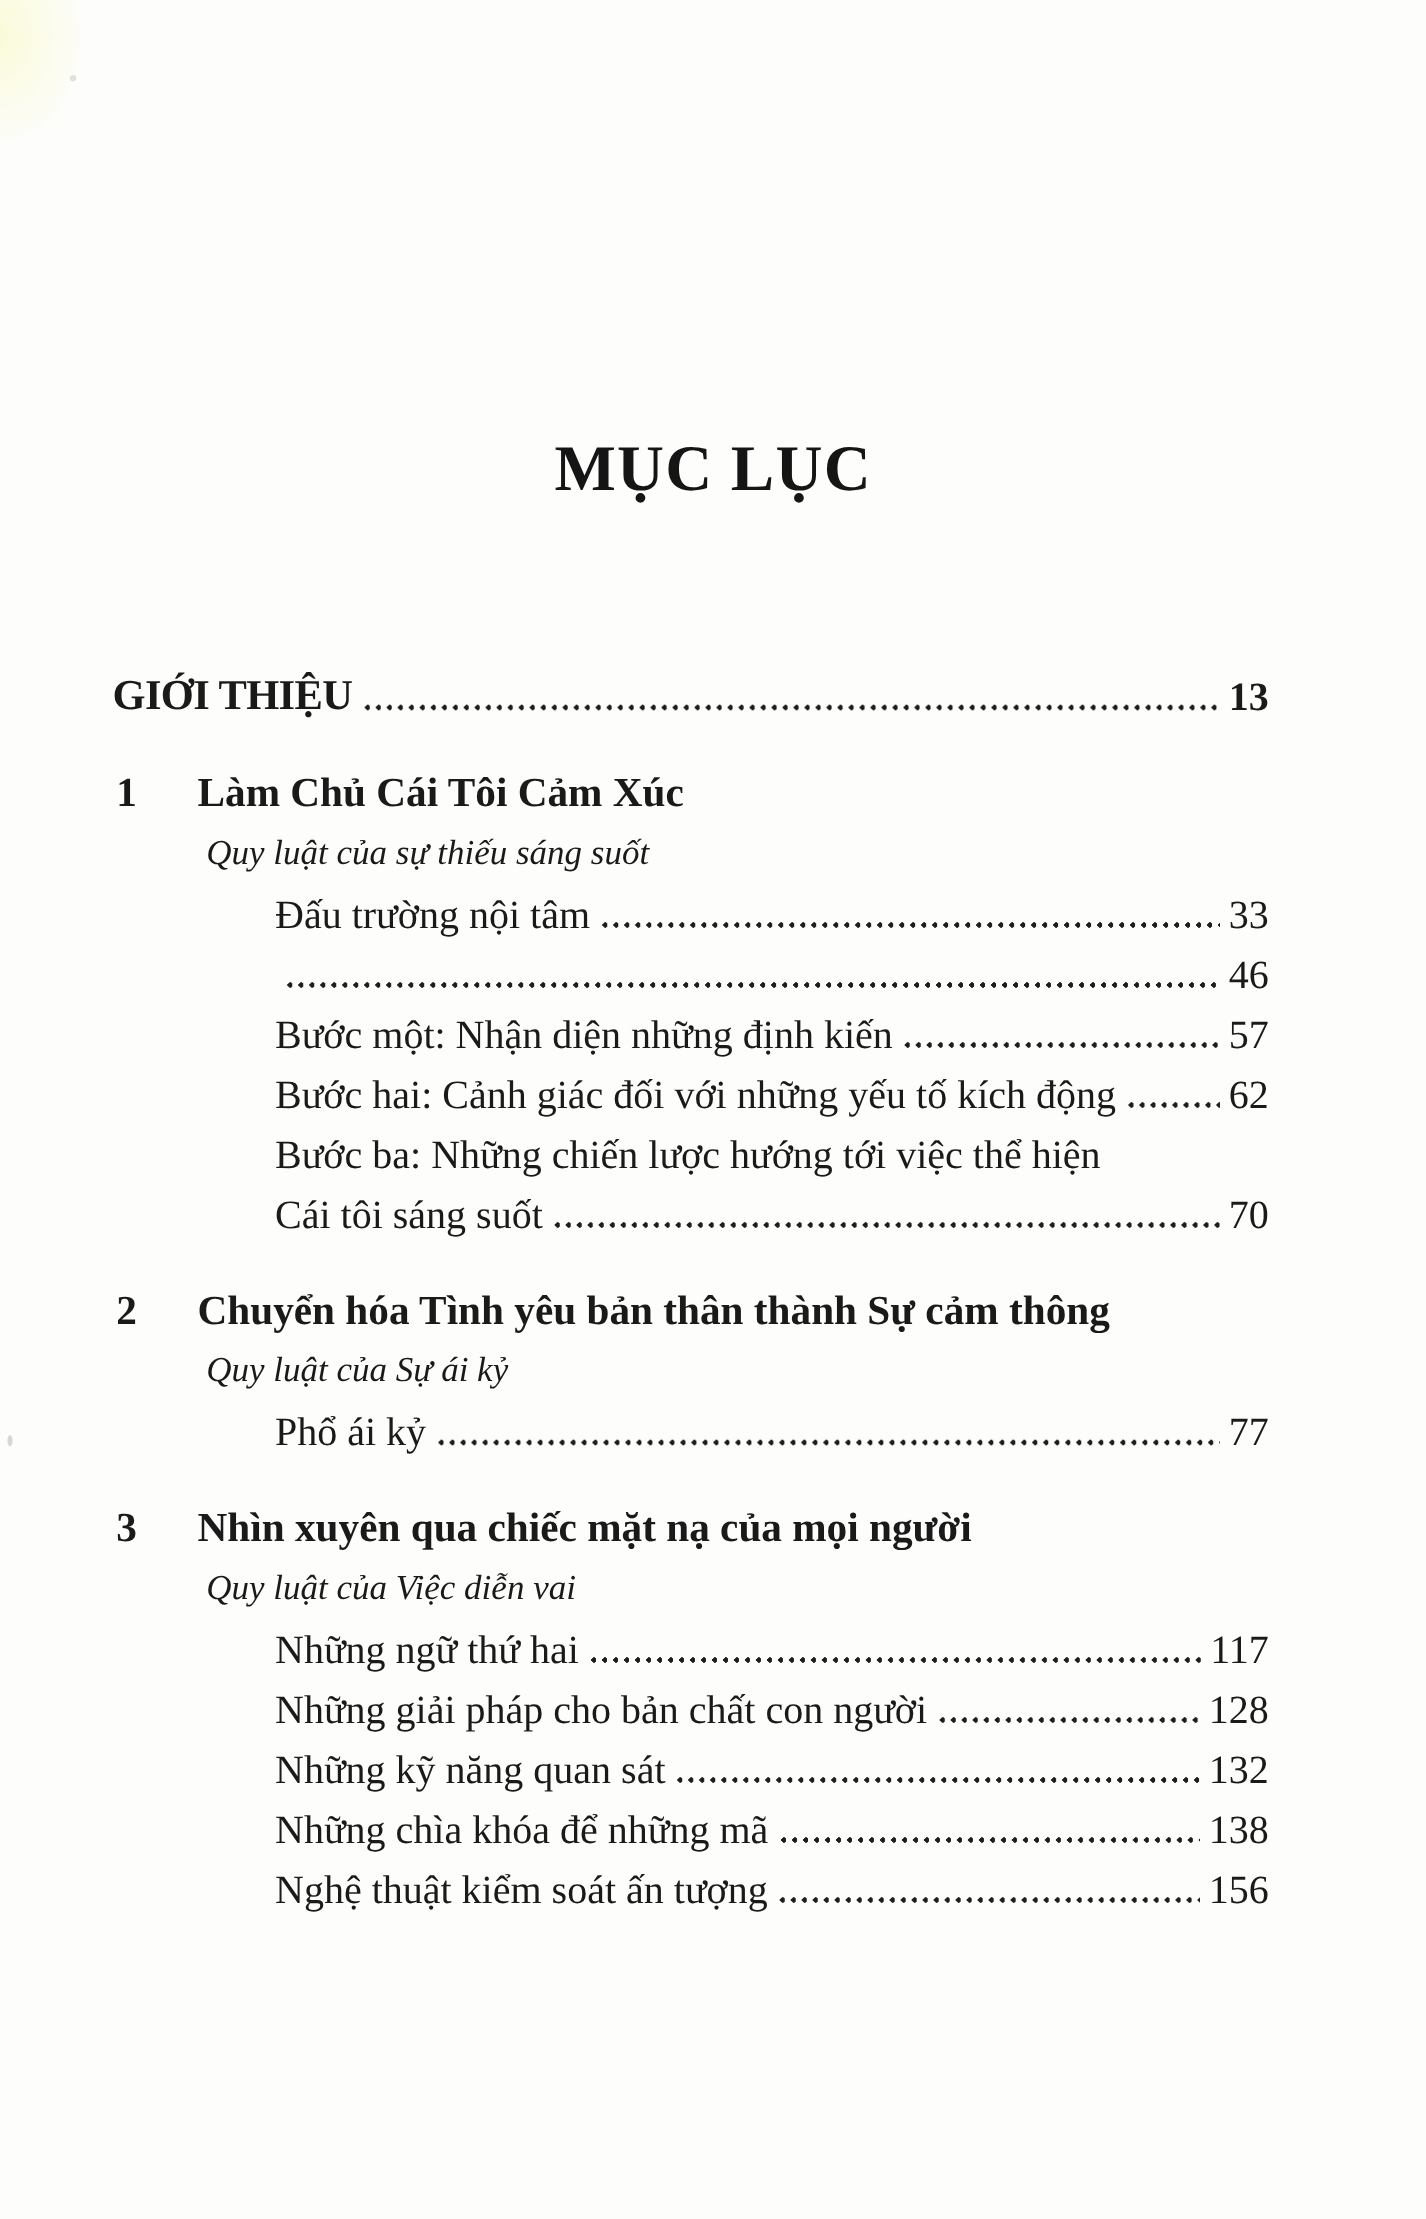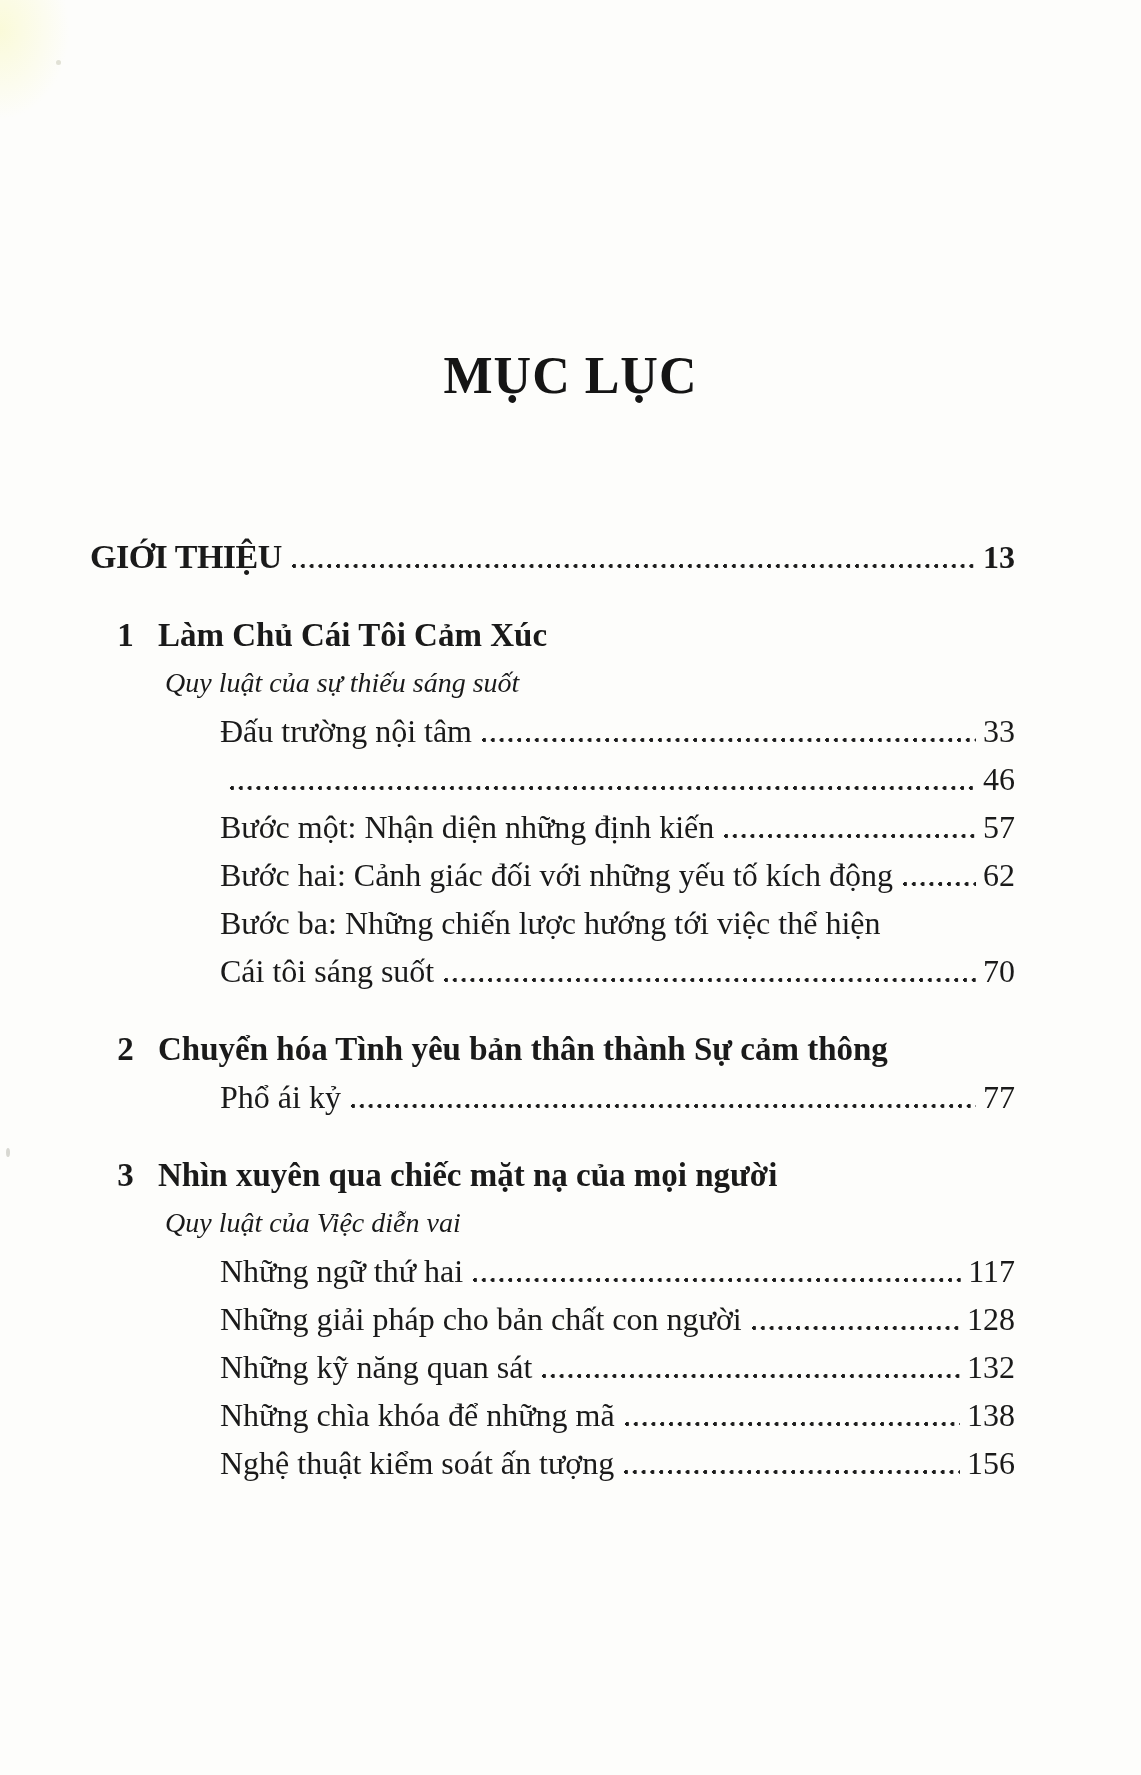--- a/index.html
+++ b/index.html
@@ -33,21 +33,20 @@
     position:absolute;
     left:90px;top:533px;width:925px;
   }
   .row{
     display:flex;
     align-items:stretch;
     height:48px;
     font-size:32px;
     line-height:48px;
     white-space:nowrap;
-    text-align:center;
   }
   .row .label{flex:0 0 auto;}
   .leader{
     flex:1 1 auto;
     position:relative;
     min-width:14px;
   }
   .leader::after{
     content:"";
     position:absolute;left:9px;right:7px;top:30px;height:6px;
@@ -127,20 +126,23 @@
   <div class="row entry">
     <span class="label">Cái tôi sáng suốt</span>
     <span class="leader"></span>
     <span class="pagenum">70</span>
   </div>
 
   <div class="row chapter">
     <span class="cnum">2</span>
     <span class="label">Chuyển hóa Tình yêu bản thân thành Sự cảm thông</span>
   </div>
+  <div class="row subtitle">
+    <span class="label">Quy luật của Sự ái kỷ</span>
+  </div>
   <div class="row entry">
     <span class="label">Phổ ái kỷ</span>
     <span class="leader"></span>
     <span class="pagenum">77</span>
   </div>
 
   <div class="row chapter">
     <span class="cnum">3</span>
     <span class="label">Nhìn xuyên qua chiếc mặt nạ của mọi người</span>
   </div>

